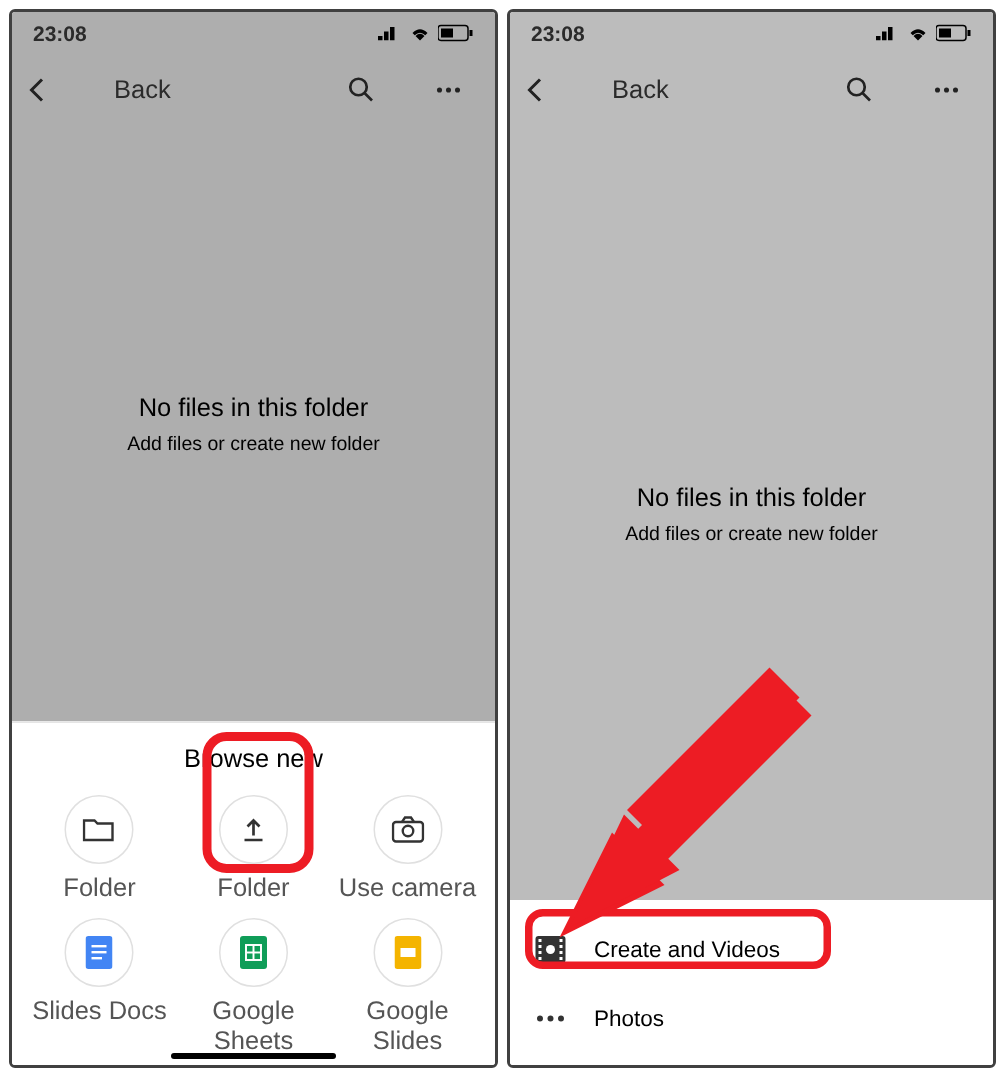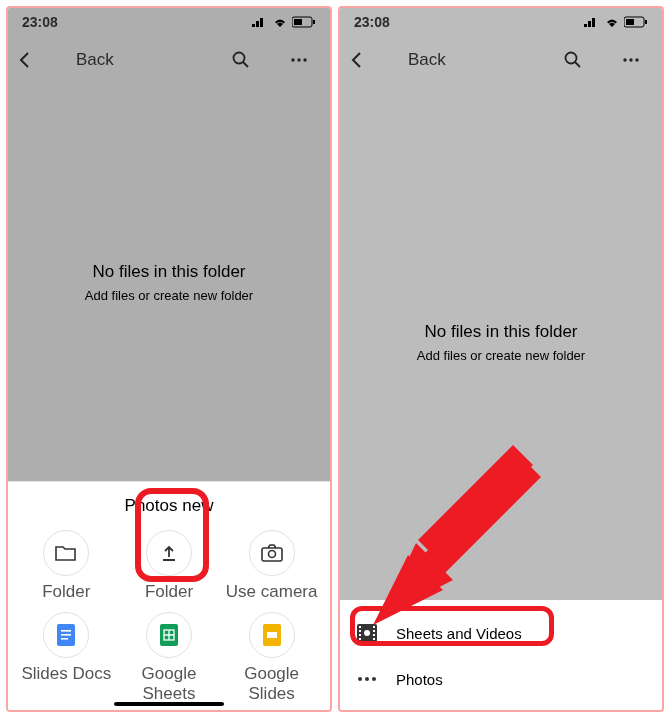--- a/index.html
+++ b/index.html
@@ -12,21 +12,21 @@
     overflow: hidden;
   }
   .wrap {
     display: flex;
     gap: 6px;
     padding: 6px;
   }
   .phone {
     width: 326px;
     height: 706px;
-    border: 2px solid #fca5a5;
+    border: 2px solid #404040;
     border-radius: 4px;
     background: #fff;
     position: relative;
     overflow: hidden;
     display: flex;
     flex-direction: column;
   }
 
   
   .statusbar {
@@ -193,21 +193,21 @@
           </svg>
       </span>
     </div>
 
     <div class="empty">
       <h1>No files in this folder</h1>
       <p>Add files or create new folder</p>
     </div>
 
     <div class="sheet">
-      <div class="sheet-title">Photos new</div>
+      <div class="sheet-title">Browse new</div>
       <div class="grid">
         <div class="gitem">
           <div class="gicon">
             <svg width="22" height="18" viewBox="0 0 22 18">
                 <path d="M1 3 h7 l2 2 h10 v11 H1 Z" fill="none" stroke="#333" stroke-width="1.6"></path>
               </svg>
           </div>
           <span class="glabel">Folder</span>
         </div>
         <div class="gitem">
@@ -332,21 +332,21 @@
               <rect x="3" y="7" width="2" height="2" fill="#fff"></rect>
               <rect x="3" y="11" width="2" height="2" fill="#fff"></rect>
               <rect x="3" y="15" width="2" height="2" fill="#fff"></rect>
               <rect x="17" y="3" width="2" height="2" fill="#fff"></rect>
               <rect x="17" y="7" width="2" height="2" fill="#fff"></rect>
               <rect x="17" y="11" width="2" height="2" fill="#fff"></rect>
               <rect x="17" y="15" width="2" height="2" fill="#fff"></rect>
               <circle cx="11" cy="10" r="3" fill="#fff"></circle>
             </svg>
         </span>
-        <span>Sheets and Videos</span>
+        <span>Create and Videos</span>
       </div>
       <div class="mitem">
         <span>
           <svg width="22" height="18" viewBox="0 0 22 18">
               <circle cx="4" cy="9" r="2" fill="#333"></circle>
               <circle cx="11" cy="9" r="2" fill="#333"></circle>
               <circle cx="18" cy="9" r="2" fill="#333"></circle>
             </svg>
         </span>
         <span>Photos</span>

